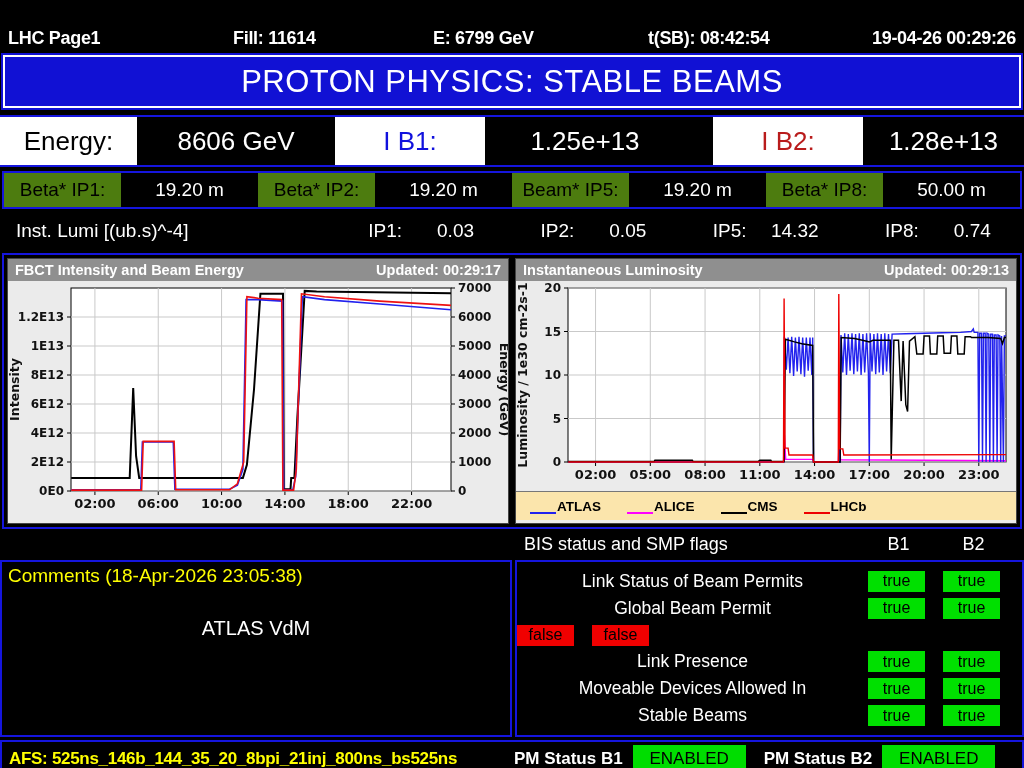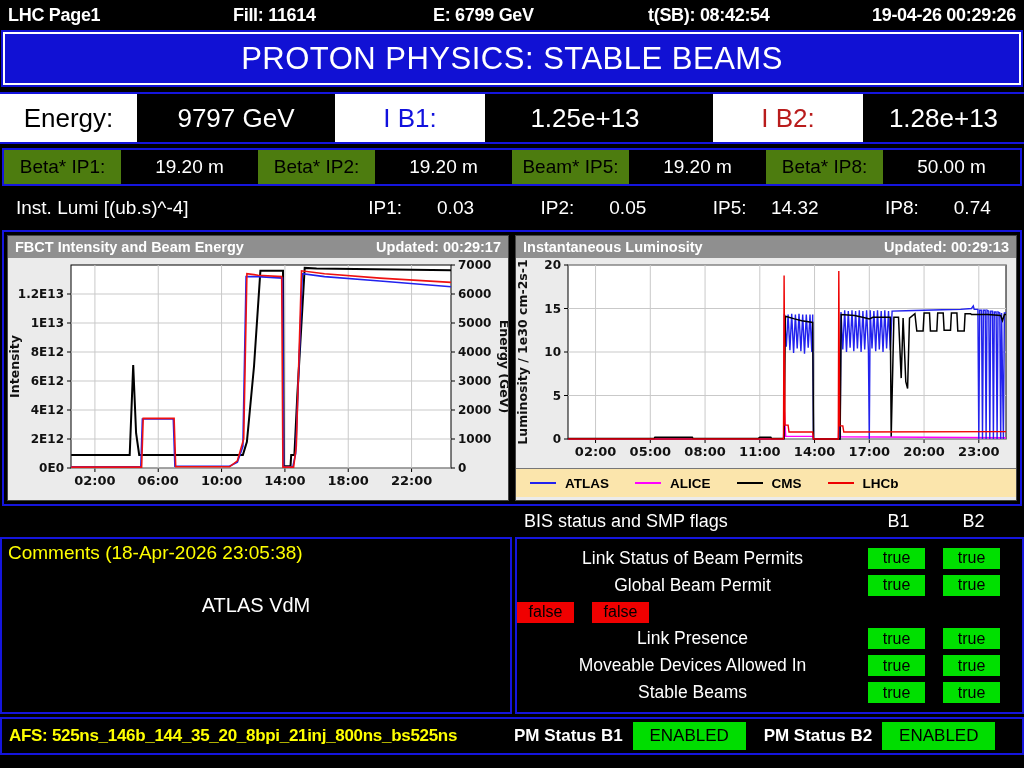--- a/index.html
+++ b/index.html
@@ -1,21 +1,21 @@
 <!DOCTYPE html>
 <html><head>
 <meta charset="utf-8">
 <style>
   * { box-sizing: border-box; margin: 0; padding: 0; }
   html,body { width:1024px; height:768px; background:#000; overflow:hidden;
     font-family:"Liberation Sans", sans-serif; }
 
   
   #topbar { height:30px; display:flex; align-items:center; color:#fff;
-    font-weight:bold; font-size:18px; letter-spacing:-0.3px; padding:4px 8px; }
+    font-weight:bold; font-size:18px; letter-spacing:-0.3px; padding:4px 8px;margin-top:23px; }
   #topbar .tb { white-space:nowrap; }
   #tb-page { width:225px; }
   #tb-fill { width:200px; }
   #tb-energy { width:215px; }
   #tb-tsb { width:215px; }
   #tb-date { flex:1; text-align:right; }
 
   
   #banner { margin:2px 3px 7px; height:53px; background:#1111d4;
     border:2px solid #fff; box-shadow:0 0 0 2px #1111d4;
@@ -54,21 +54,21 @@
     background:#000; padding:3px; display:flex; gap:6px; }
   .panel { flex:1; display:flex; flex-direction:column; background:#ebebeb;
     border:1px solid #444; }
   .panel-header { height:22px; background:#8f8f8f; color:#fff; font-weight:bold;
     font-size:14.5px; display:flex; justify-content:space-between; align-items:center;
     padding:0 7px; }
   .panel svg { display:block; background:#ebebeb; }
   #legend-strip { height:29px; background:#fbe5ac; border-top:1px solid #777;
     display:flex; align-items:center; gap:26px; padding:0 14px;
     font-size:13.5px; font-weight:bold; color:#000; }
-  .legend-item { display:flex; align-items:center; gap:9px; }
+  .legend-item { display:flex; align-items:flex-end; gap:1px; }
   .legend-line { width:26px; height:0; border-top:2px solid #000; }
 
   
   #bis-header { height:31px; display:flex; align-items:center; color:#fff; font-size:18px; }
   #bis-spacer { flex:0 0 516px; }
   #bis-title { flex:1; padding-left:8px; }
   .bis-col { width:57px; text-align:center; }
   #bis-b1 { margin-right:18px; }
   #bis-b2 { margin-right:22px; }
 
@@ -108,21 +108,21 @@
   <span class="tb" id="tb-tsb">t(SB): 08:42:54</span>
   <span class="tb" id="tb-date">19-04-26 00:29:26</span>
 </div>
 
 <div id="banner">
   <span>PROTON PHYSICS: STABLE BEAMS</span>
 </div>
 
 <div id="energy-row">
   <div class="cell lab" id="c-energy-lab">Energy:</div>
-  <div class="cell val" id="c-energy-val">9797 GeV</div>
+  <div class="cell val" id="c-energy-val">8606 GeV</div>
   <div class="cell lab" id="c-ib1-lab">I B1:</div>
   <div class="cell val" id="c-ib1-val">1.25e+13</div>
   <div class="cell lab" id="c-ib2-lab">I B2:</div>
   <div class="cell val" id="c-ib2-val">1.28e+13</div>
 </div>
 
 <div id="beta-row">
   <div class="beta-group">
     <div class="beta-lab">Beta* IP1:</div>
     <div class="beta-val">19.20 m</div>

